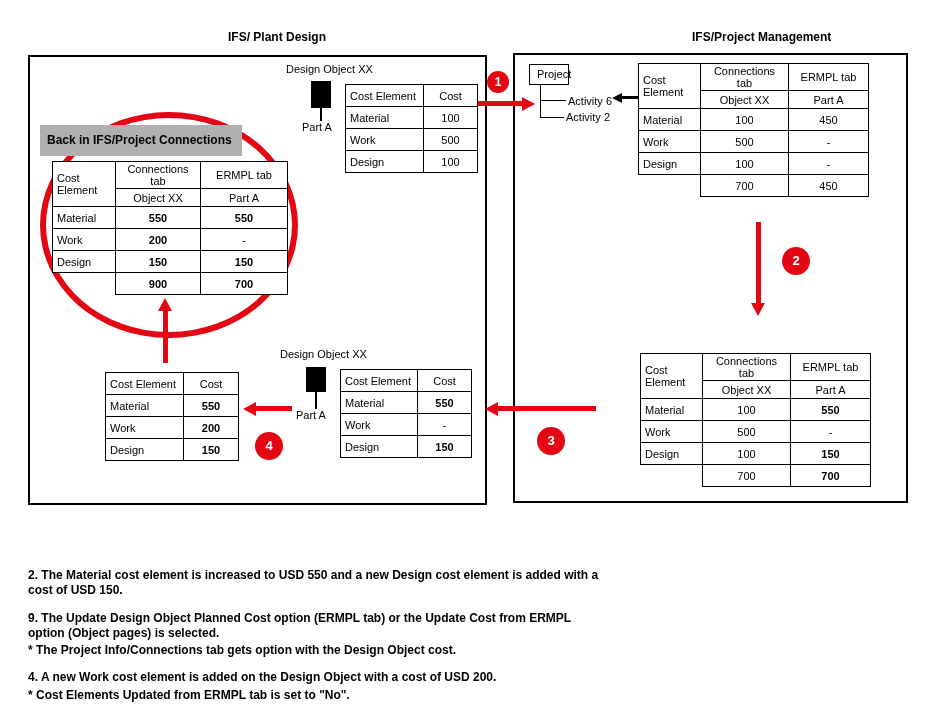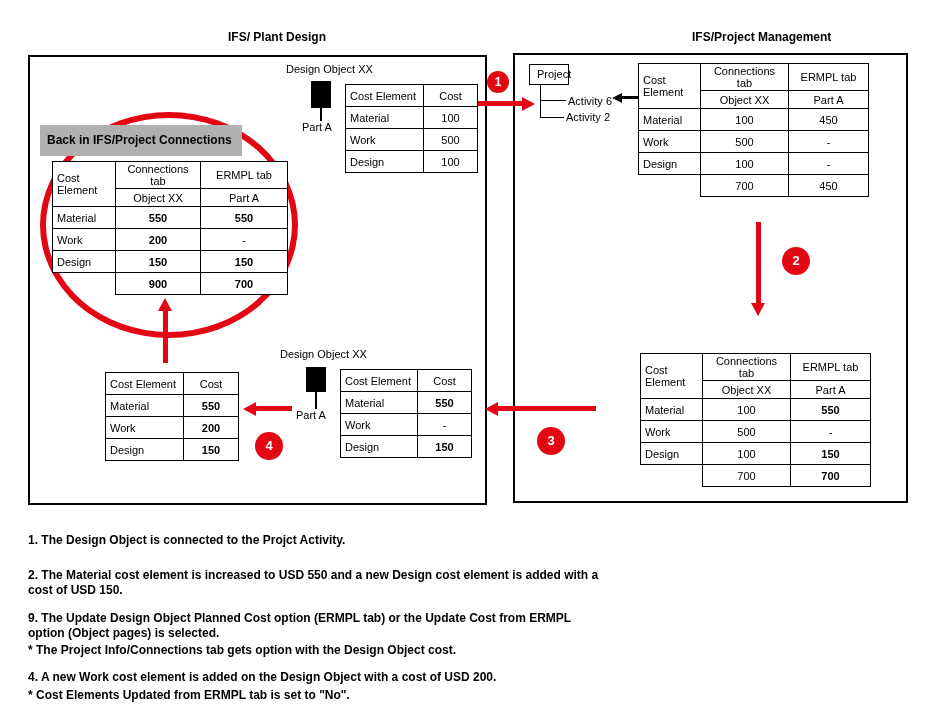--- a/index.html
+++ b/index.html
@@ -270,21 +270,20 @@
   <div class="ah" style="left:243px;top:402px;border-right:13px solid var(--red);border-top:7px solid transparent;border-bottom:7px solid transparent"></div>
 
   <div class="sh" style="left:163px;top:311px;width:5px;height:52px"></div>
   <div class="ah" style="left:158px;top:298px;border-bottom:13px solid var(--red);border-left:7px solid transparent;border-right:7px solid transparent"></div>
 
   <div class="mk" style="left:487px;top:71px;width:22px;height:22px;line-height:22px;font-size:12px">1</div>
   <div class="mk" style="left:782px;top:247px;width:28px;height:28px;line-height:28px;font-size:13px">2</div>
   <div class="mk" style="left:537px;top:427px;width:28px;height:28px;line-height:28px;font-size:13px">3</div>
   <div class="mk" style="left:255px;top:432px;width:28px;height:28px;line-height:28px;font-size:13px">4</div>
 
-  <div class="note" style="top:533px">1. The Design Object is connected to the Projct Activity.</div>
   <div class="note" style="top:568px">2. The Material cost element is increased to USD 550 and a new Design cost element is added with a</div>
   <div class="note" style="top:583px">cost of USD 150.</div>
   <div class="note" style="top:611px">9. The Update Design Object Planned Cost option (ERMPL tab) or the Update Cost from ERMPL</div>
   <div class="note" style="top:626px">option (Object pages) is selected.</div>
   <div class="note" style="top:643px">* The Project Info/Connections tab gets option with the Design Object cost.</div>
   <div class="note" style="top:670px">4. A new Work cost element is added on the Design Object with a cost of USD 200.</div>
   <div class="note" style="top:688px">* Cost Elements Updated from ERMPL tab is set to "No".</div>
 
 </div>
 

